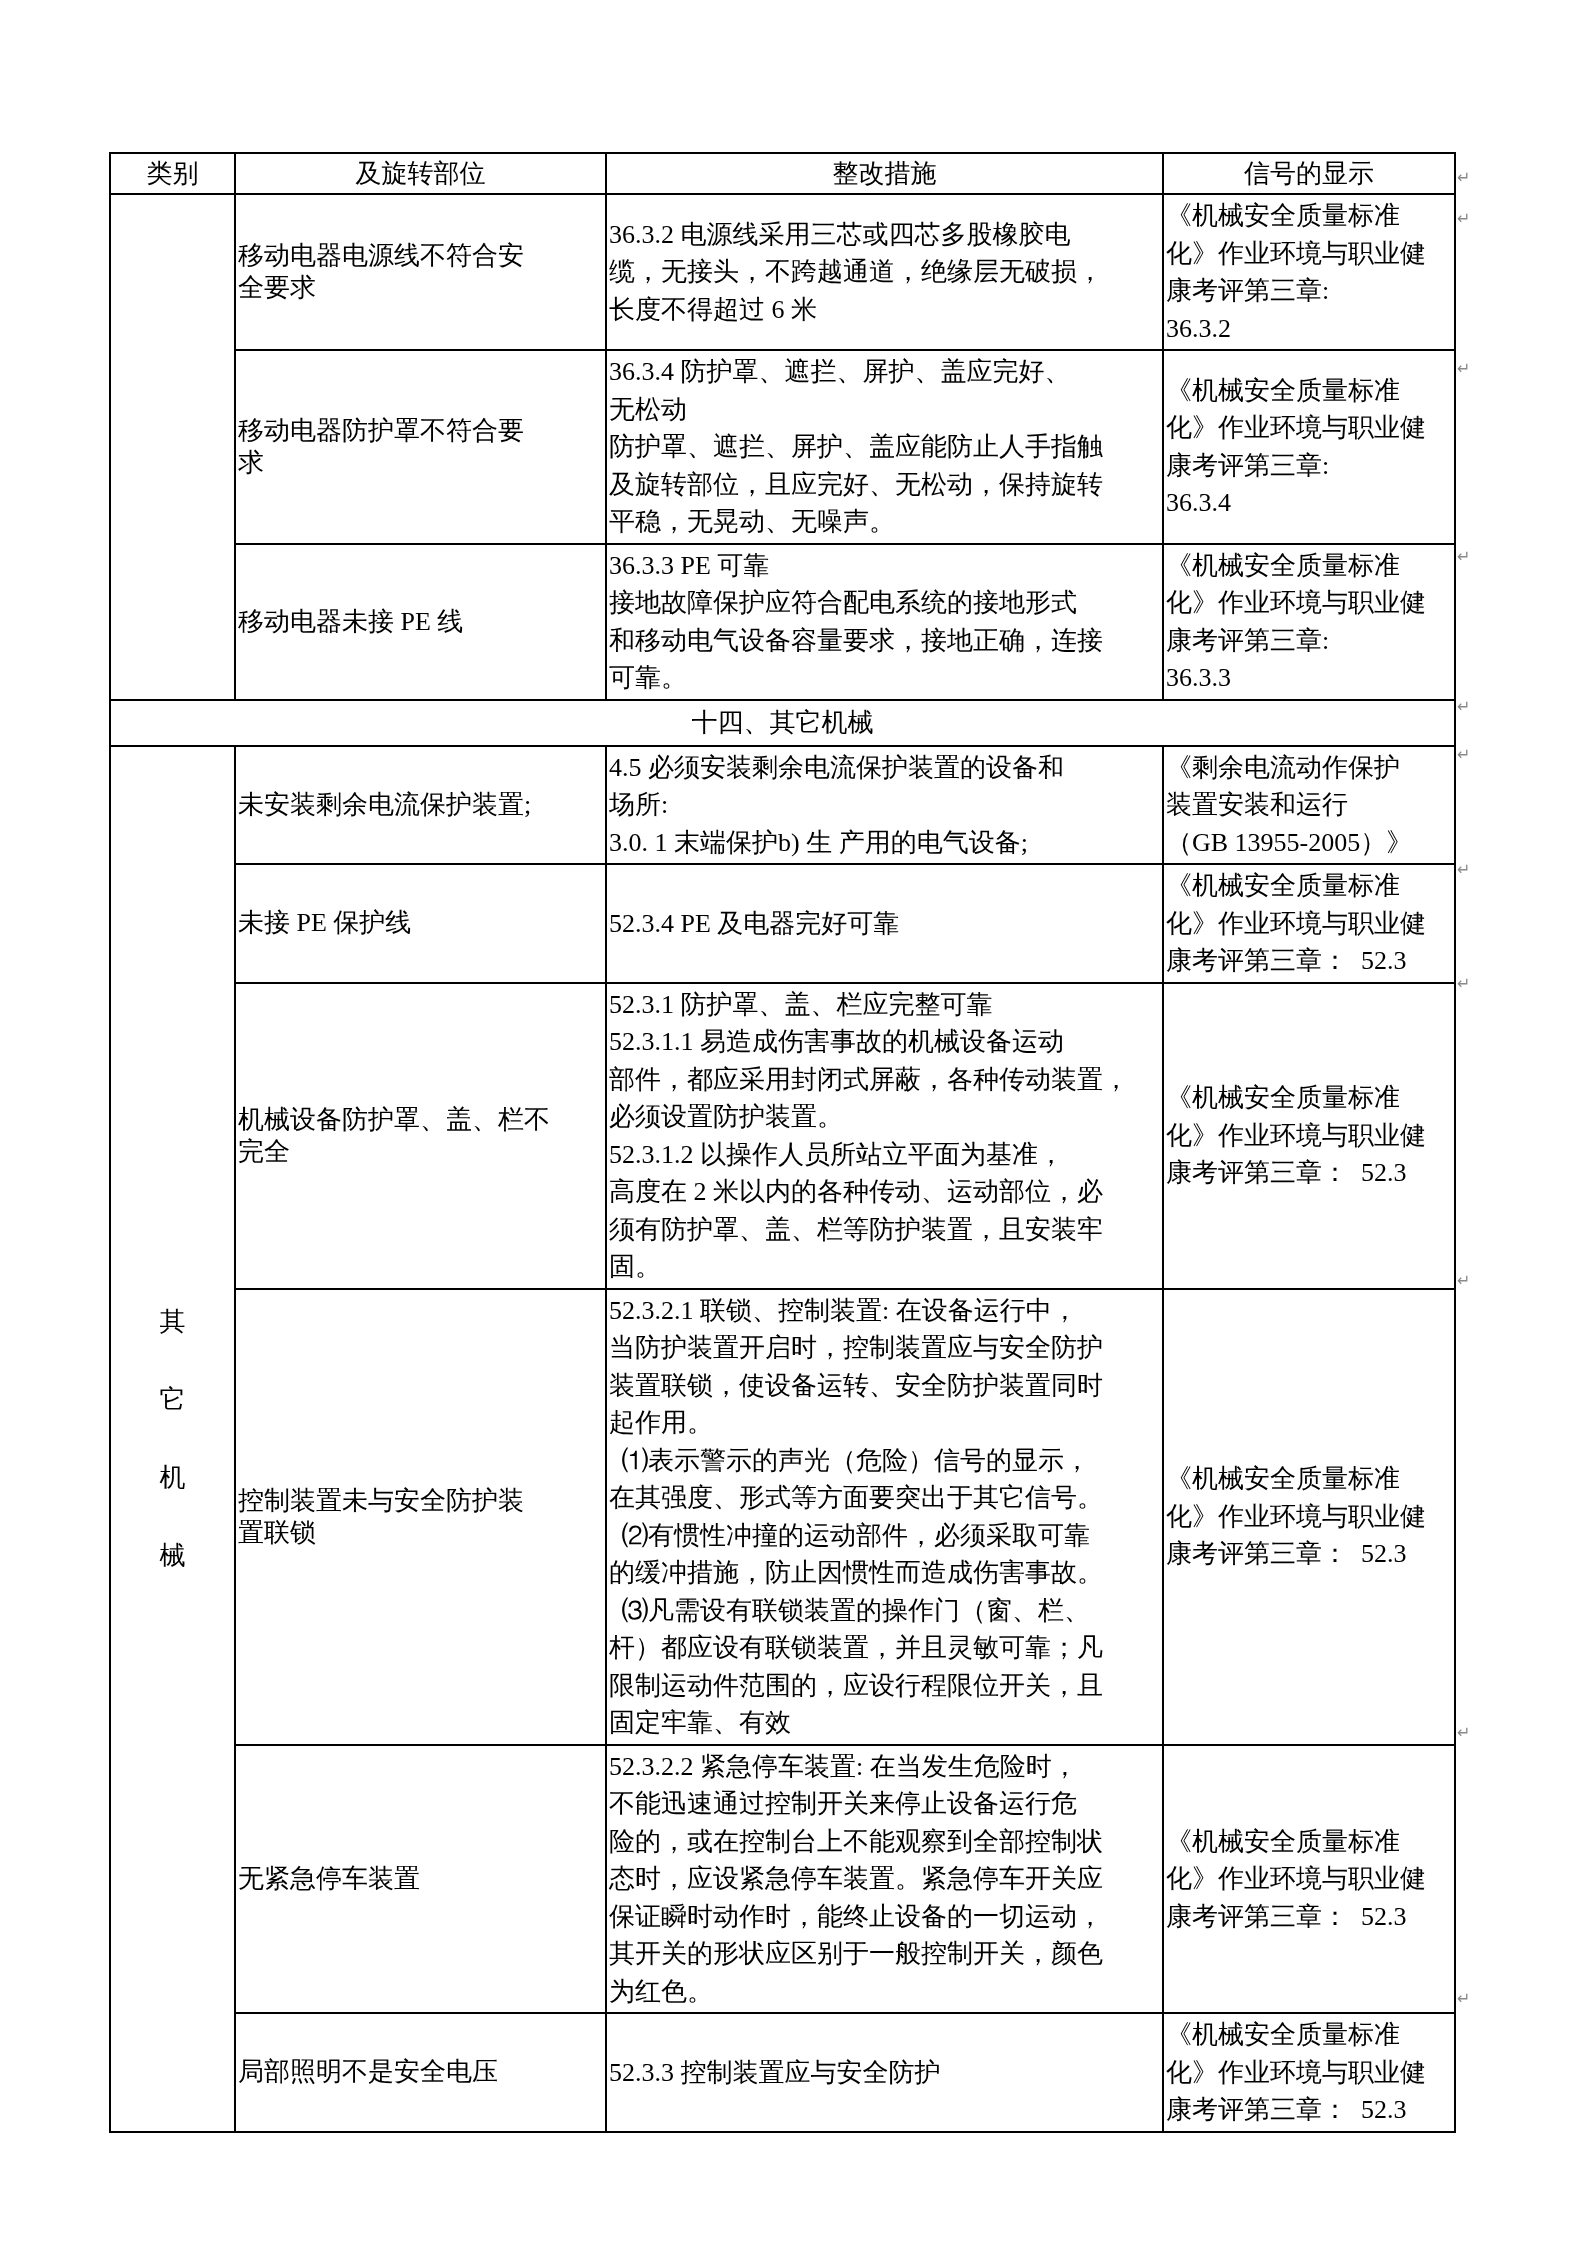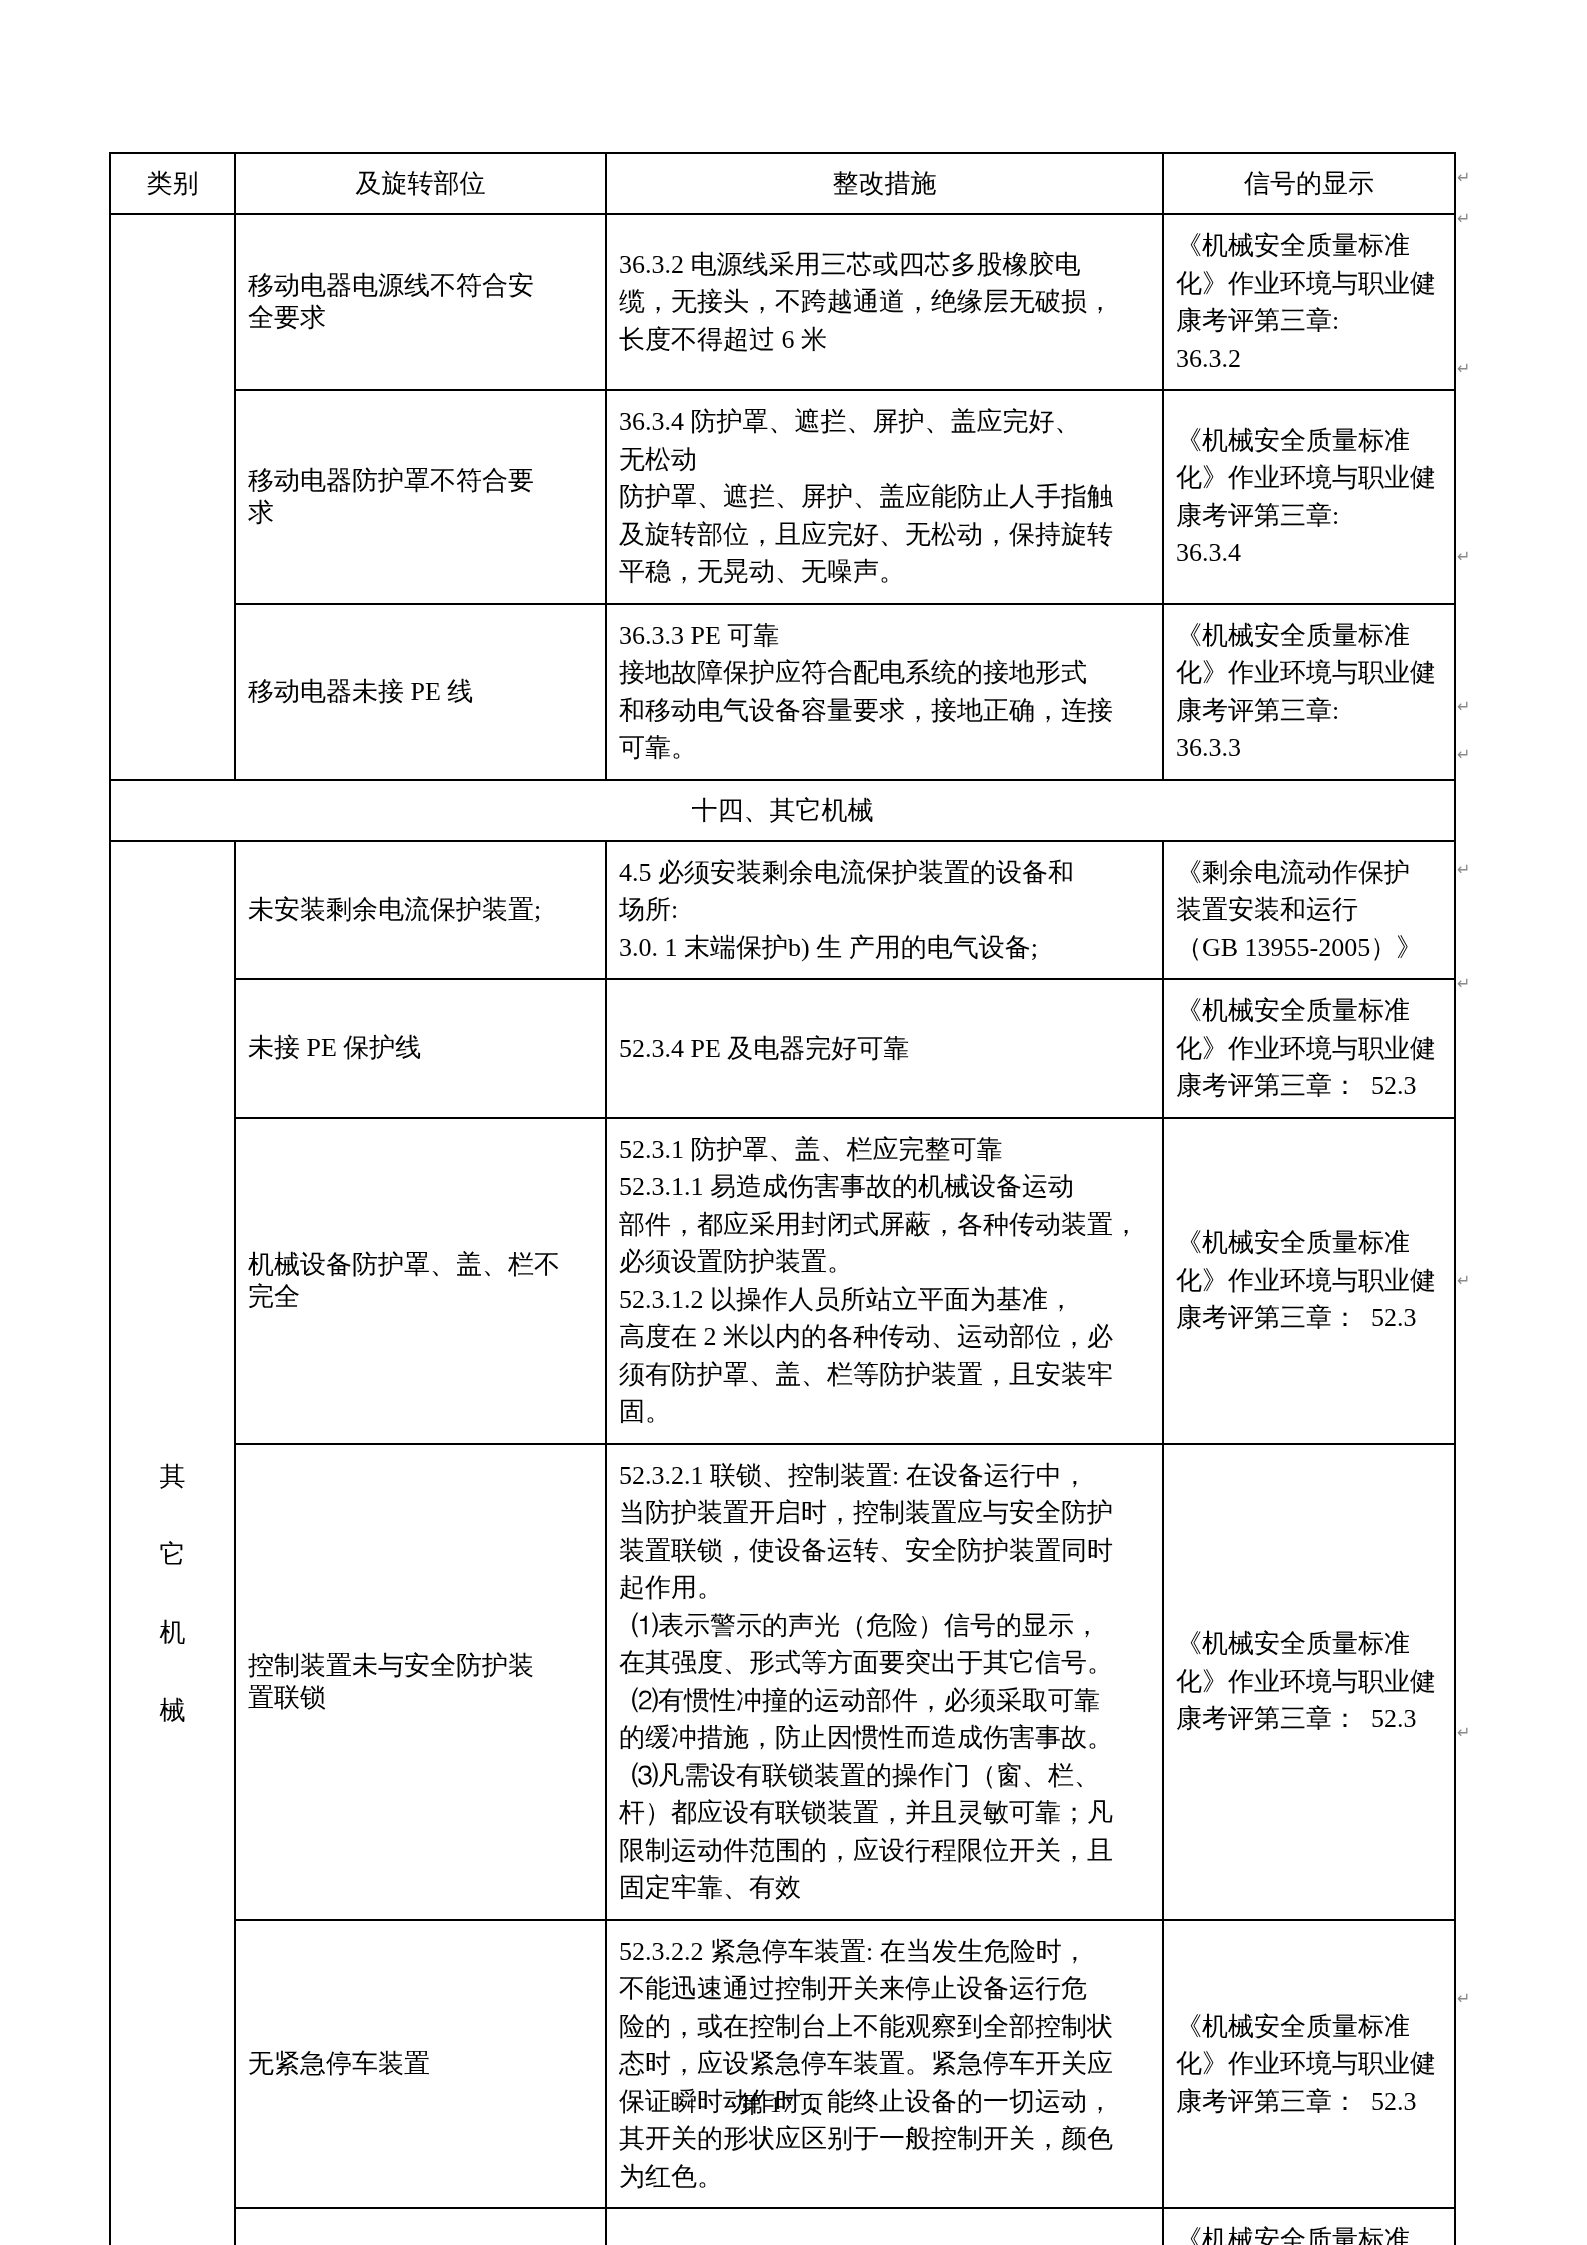--- a/index.html
+++ b/index.html
@@ -12,21 +12,21 @@
   .page{position:relative;width:1587px;height:2245px;overflow:hidden;background:#fff;}
 
   table.doc{
     position:absolute;left:109px;top:152px;
     width:1345px;
     border-collapse:collapse;
     table-layout:fixed;
   }
   table.doc th, table.doc td{
     border:2px solid #000;
-    padding:12px;
+    padding:2px;
     font-weight:normal;
     font-size:26px;
     vertical-align:middle;
     overflow:hidden;
   }
   th.hdr{ text-align:center; font-size:26px; }
   td.category-cell{
     text-align:center;
     white-space:pre-line;
     line-height:78px;
@@ -213,15 +213,14 @@
   <span class="cellmark" style="top:361px">↵</span>
   <span class="cellmark" style="top:549px">↵</span>
   <span class="cellmark" style="top:699px">↵</span>
   <span class="cellmark" style="top:747px">↵</span>
   <span class="cellmark" style="top:862px">↵</span>
   <span class="cellmark" style="top:976px">↵</span>
   <span class="cellmark" style="top:1273px">↵</span>
   <span class="cellmark" style="top:1725px">↵</span>
   <span class="cellmark" style="top:1991px">↵</span>
 
-  <div class="footer">第 17 页</div>
 
 </div>
 
 </body></html>

